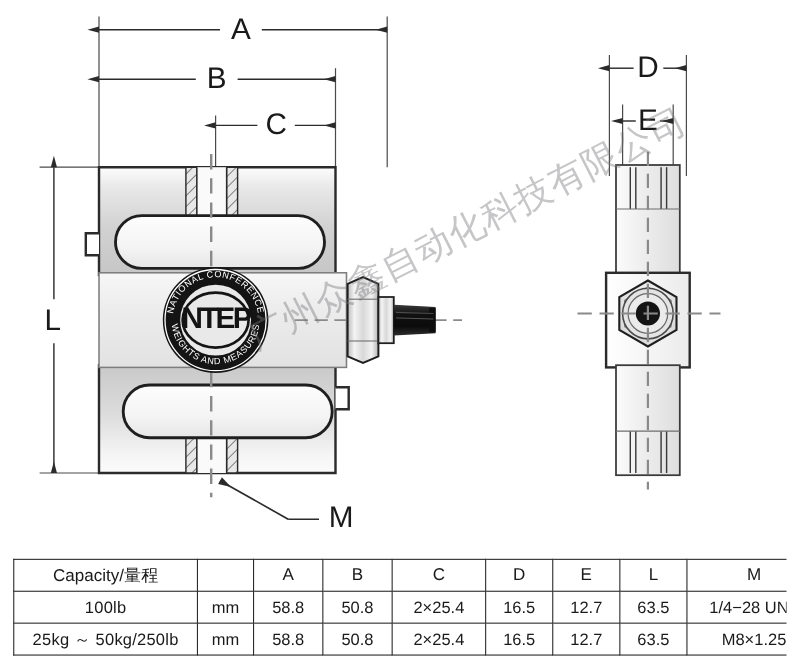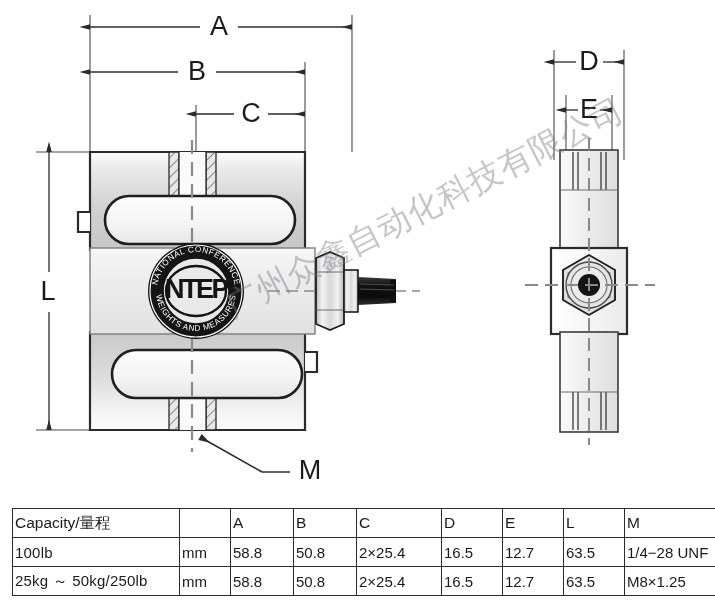--- a/index.html
+++ b/index.html
@@ -50,21 +50,21 @@
     width: 689px;
   }
   table#spec-table {
     border-collapse: collapse;
     width: 689px;
     table-layout: fixed;
   }
   table#spec-table td,
   table#spec-table th {
     border: 1.6px solid #2b2b2b;
-    text-align: left;
+    text-align: center;
     vertical-align: middle;
     font-family: "Liberation Sans", "DejaVu Sans", sans-serif;
     font-size: 15px;
     font-weight: normal;
     color: #1a1a1a;
     height: 28px;
     padding: 0 2px;
     white-space: nowrap;
   }
   table#spec-table thead th {

